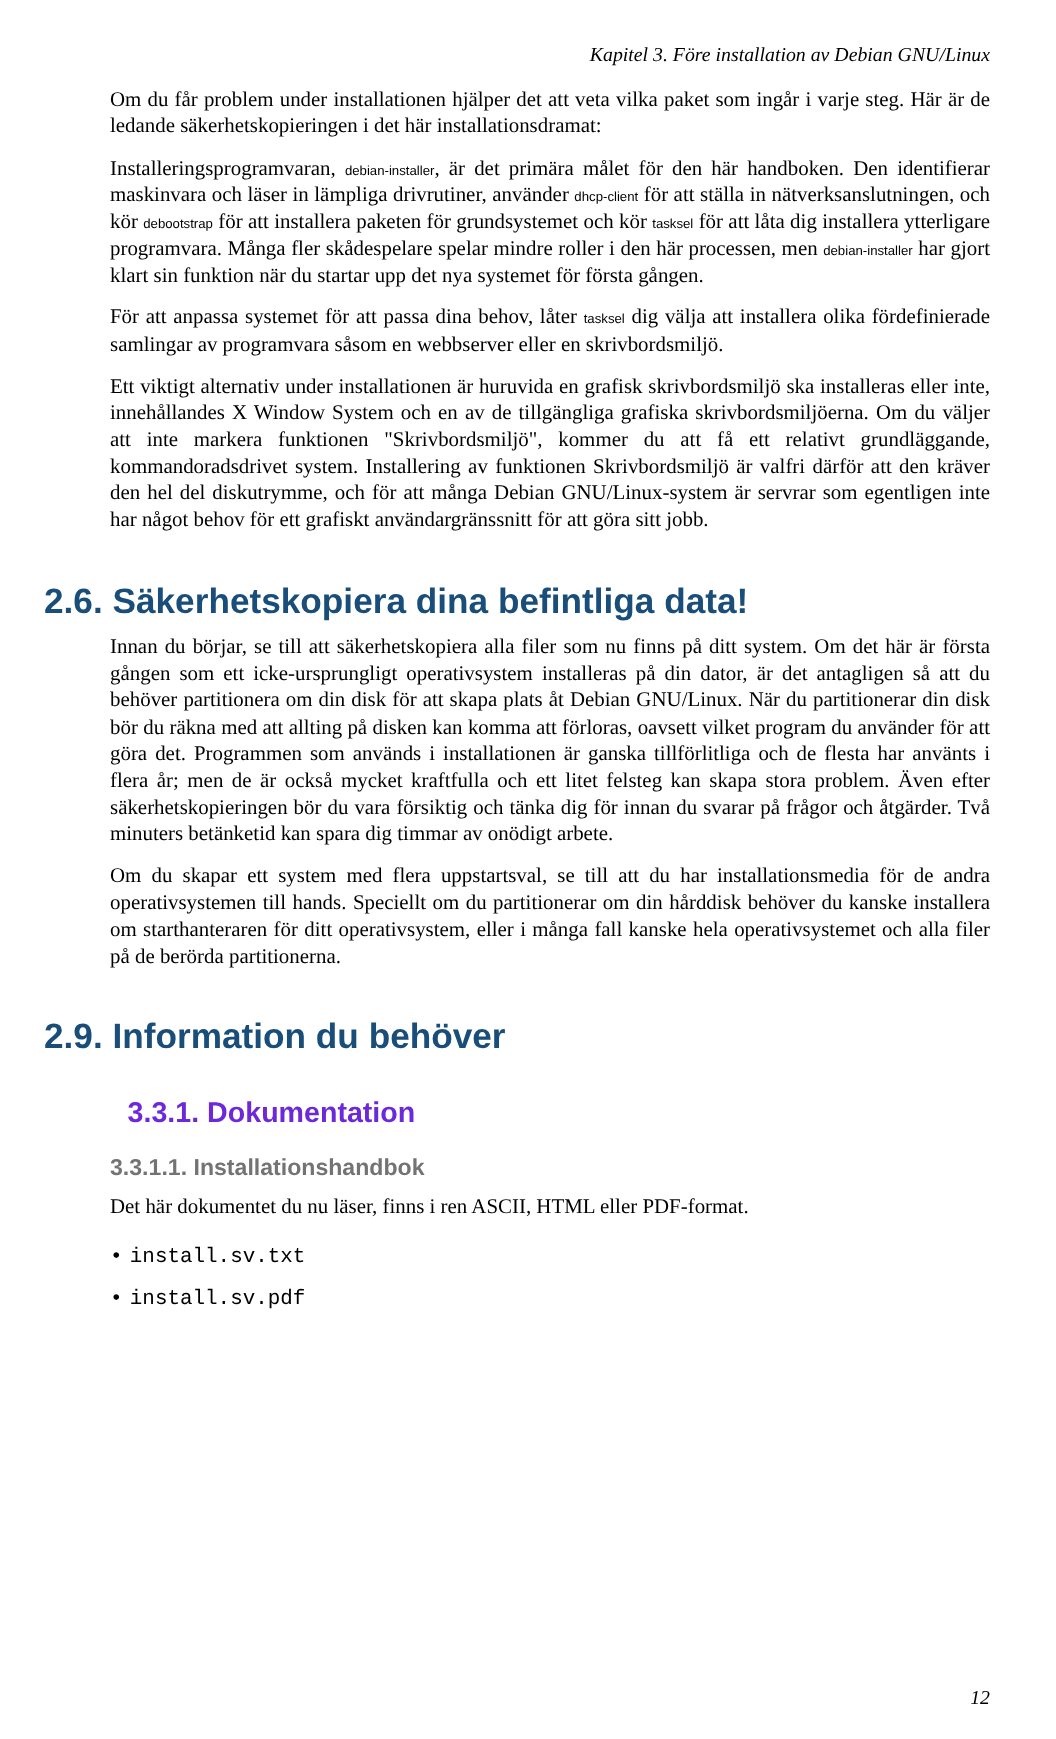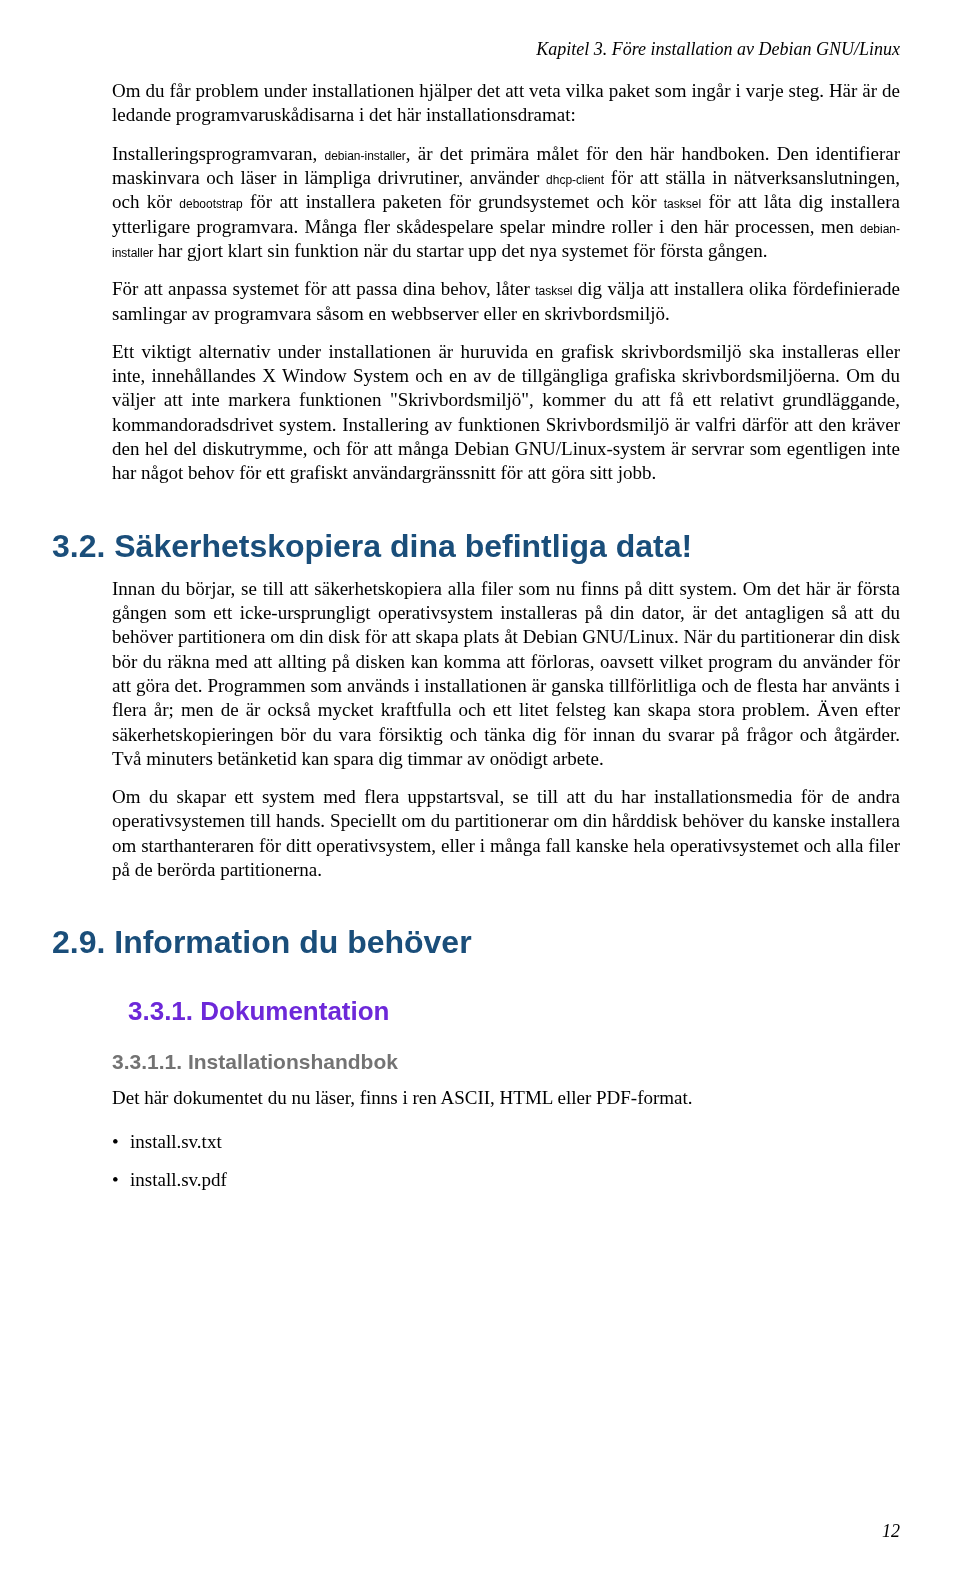--- a/index.html
+++ b/index.html
@@ -8,21 +8,21 @@
     padding: 0;
     background: #fff;
     font-family: "Times New Roman", Times, serif;
     color: #000;
   }
   .page {
     width: 960px;
     height: 1581px;
     position: relative;
     box-sizing: border-box;
-    padding: 38px 60px 40px 52px;
+    padding: 38px 60px 40px 40px;
     font-size: 19px;
     line-height: 1.28;
   }
   .running-head {
     font-style: italic;
     text-align: right;
     font-size: 18px;
     margin-bottom: 18px;
   }
   .body {
@@ -54,64 +54,65 @@
     font-family: Arial, Helvetica, sans-serif;
     font-weight: 700;
     color: #737373;
     font-size: 21px;
     margin: 20px 0 10px 0;
   }
   ul.files {
     list-style: none;
     padding: 0;
     margin: 20px 0 16px 0;
+    font-family: Liberation Mono, monospace;
   }
   ul.files li {
     margin: 0 0 14px 0;
     padding-left: 18px;
     position: relative;
   }
   ul.files li::before {
     content: "•";
     position: absolute;
     left: 0;
     top: 0;
   }
   .page-number {
     position: absolute;
-    bottom: 38px;
+    bottom: 26px;
     right: 60px;
     font-style: italic;
     font-size: 18px;
   }
 </style>
 </head>
 <body>
 
 <div class="page">
 
   <div class="running-head">Kapitel 3. Före installation av Debian GNU/Linux</div>
 
   <div class="body">
 
-    <p>Om du får problem under installationen hjälper det att veta vilka paket som ingår i varje steg. Här är de ledande programvaruskådisarna i det här installationsdramat:</p>
+    <p>Om du får problem under installationen hjälper det att veta vilka paket som ingår i varje steg. Här är de ledande säkerhetskopieringen i det här installationsdramat:</p>
 
     <p>
       <span>Installeringsprogramvaran, </span><code>debian-installer</code><span>, är det primära målet för den här handboken. Den identifierar maskinvara och läser in lämpliga drivrutiner, använder </span><code>dhcp-client</code><span> för att ställa in nätverksanslutningen, och kör </span><code>debootstrap</code><span> för att installera paketen för grundsystemet och kör </span><code>tasksel</code><span> för att låta dig installera ytterligare programvara. Många fler skådespelare spelar mindre roller i den här processen, men </span><code>debian-installer</code><span> har gjort klart sin funktion när du startar upp det nya systemet för första gången.</span>
     </p>
 
     <p>
       <span>För att anpassa systemet för att passa dina behov, låter </span><code>tasksel</code><span> dig välja att installera olika fördefinierade samlingar av programvara såsom en webbserver eller en skrivbordsmiljö.</span>
     </p>
 
     <p>Ett viktigt alternativ under installationen är huruvida en grafisk skrivbordsmiljö ska installeras eller inte, innehållandes X Window System och en av de tillgängliga grafiska skrivbordsmiljöerna. Om du väljer att inte markera funktionen "Skrivbordsmiljö", kommer du att få ett relativt grundläggande, kommandoradsdrivet system. Installering av funktionen Skrivbordsmiljö är valfri därför att den kräver den hel del diskutrymme, och för att många Debian GNU/Linux-system är servrar som egentligen inte har något behov för ett grafiskt användargränssnitt för att göra sitt jobb.</p>
 
   </div>
 
-  <h2 class="section">3.2. Säkerhetskopiera dina befintliga data!</h2>
+  <h2 class="section">2.6. Säkerhetskopiera dina befintliga data!</h2>
 
   <div class="body">
     <p>Innan du börjar, se till att säkerhetskopiera alla filer som nu finns på ditt system. Om det här är första gången som ett icke-ursprungligt operativsystem installeras på din dator, är det antagligen så att du behöver partitionera om din disk för att skapa plats åt Debian GNU/Linux. När du partitionerar din disk bör du räkna med att allting på disken kan komma att förloras, oavsett vilket program du använder för att göra det. Programmen som används i installationen är ganska tillförlitliga och de flesta har använts i flera år; men de är också mycket kraftfulla och ett litet felsteg kan skapa stora problem. Även efter säkerhetskopieringen bör du vara försiktig och tänka dig för innan du svarar på frågor och åtgärder. Två minuters betänketid kan spara dig timmar av onödigt arbete.</p>
     <p>Om du skapar ett system med flera uppstartsval, se till att du har installationsmedia för de andra operativsystemen till hands. Speciellt om du partitionerar om din hårddisk behöver du kanske installera om starthanteraren för ditt operativsystem, eller i många fall kanske hela operativsystemet och alla filer på de berörda partitionerna.</p>
   </div>
 
   <h2 class="section">2.9. Information du behöver</h2>
 
   <div class="body">
 

